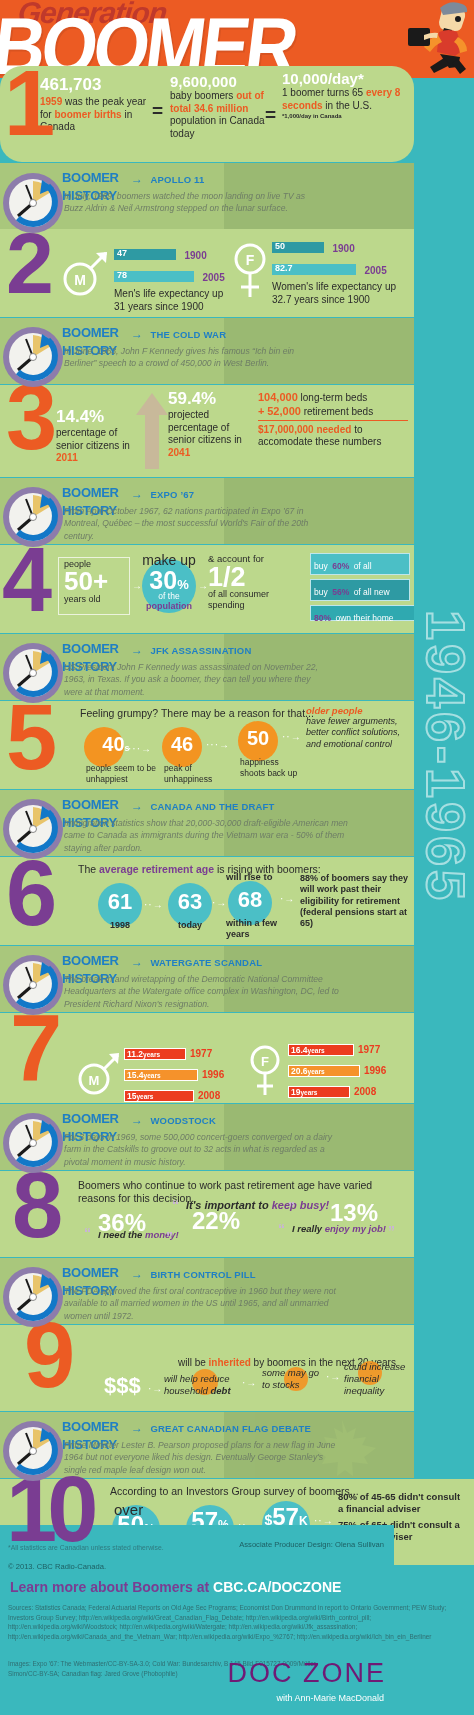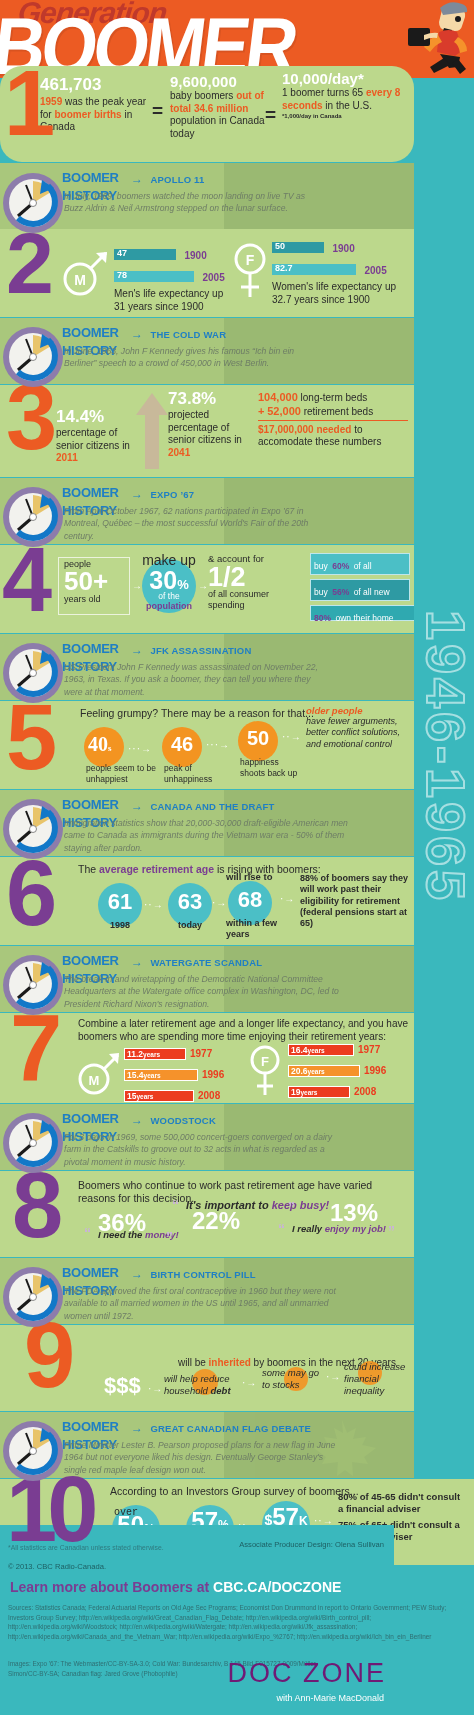--- a/index.html
+++ b/index.html
@@ -265,21 +265,21 @@
   <div class="panel green" style="left:0;top:385px;width:414px;height:92px;">
     <svg style="position:absolute;left:134px;top:6px;" width="36" height="80">
       <path d="M18 2 L34 24 L25 24 L25 78 L11 78 L11 24 L2 24 Z" fill="#c8b99a"></path>
     </svg>
     <div style="position:absolute;left:56px;top:22px;width:86px;">
       <div style="font-size:17px;font-weight:bold;color:#fff;">14.4%</div>
       <div class="t"><span>percentage of senior citizens in</span>
         <span class="or t-b">2011</span></div>
     </div>
     <div style="position:absolute;left:168px;top:4px;width:80px;">
-      <div style="font-size:17px;font-weight:bold;color:#fff;">73.8%</div>
+      <div style="font-size:17px;font-weight:bold;color:#fff;">59.4%</div>
       <div class="t"><span>projected percentage of senior citizens in</span>
         <span class="or t-b">2041</span></div>
     </div>
     <div style="position:absolute;left:258px;top:6px;width:150px;">
       <div class="t"><span class="or t-b" style="font-size:11px;">104,000</span>
         <span>long-term beds</span></div>
       <div class="t" style="border-bottom:1.5px solid #ec5b23;padding-bottom:1px;">
         <span class="or t-b" style="font-size:11px;">+</span>
         <span class="or t-b" style="font-size:11px;">52,000</span>
         <span>retirement beds</span></div>
@@ -374,21 +374,21 @@
     <path d="M31 31 L16 44" stroke="#1a1a1a" stroke-width="3" fill="none"></path>
     <path d="M31 31 L24 13" stroke="#1a1a1a" stroke-width="2" fill="none"></path>
     <circle cx="31" cy="31" r="3.5" fill="#fff" stroke="#888"></circle>
     <path d="M46 14 A21 21 0 1 1 16 46" stroke="#1278c8" stroke-width="6" fill="none"></path>
     <path d="M40 8 L52 16 L38 22 Z" fill="#1278c8"></path>
   </svg>
 
   <div class="panel green" style="left:0;top:701px;width:414px;height:88px;">
     <div class="t" style="position:absolute;left:80px;top:6px;font-size:10.5px;">Feeling grumpy? There may be a reason for that...</div>
     <div class="circle c-orange" style="position:absolute;left:84px;top:26px;width:40px;height:40px;"></div>
-    <div style="position:absolute;left:88px;top:32px;width:40px;text-align:left;font-size:20px;font-weight:bold;color:#fff;font-family:Liberation Serif, serif;"><span>40</span><span style="font-size:9px;">s</span></div>
+    <div style="position:absolute;left:96px;top:32px;width:40px;text-align:center;font-size:20px;font-weight:bold;color:#fff;"><span>40</span><span style="font-size:9px;">s</span></div>
     <div class="t" style="position:absolute;left:86px;top:62px;width:74px;font-size:8.5px;">people seem to be unhappiest</div>
     <div style="position:absolute;left:128px;top:42px;" class="dots">···→</div>
     <div class="circle c-orange" style="position:absolute;left:162px;top:26px;width:40px;height:40px;"></div>
     <div style="position:absolute;left:162px;top:32px;width:40px;text-align:center;font-size:20px;font-weight:bold;color:#fff;">46</div>
     <div class="t" style="position:absolute;left:164px;top:62px;width:68px;font-size:8.5px;">peak of unhappiness</div>
     <div style="position:absolute;left:206px;top:38px;" class="dots">···→</div>
     <div class="circle c-orange" style="position:absolute;left:238px;top:20px;width:40px;height:40px;"></div>
     <div style="position:absolute;left:238px;top:26px;width:40px;text-align:center;font-size:20px;font-weight:bold;color:#fff;">50</div>
     <div class="t" style="position:absolute;left:240px;top:56px;width:60px;font-size:8.5px;">happiness shoots back up</div>
     <div style="position:absolute;left:282px;top:30px;" class="dots">··→</div>
@@ -464,21 +464,20 @@
       <circle cx="31" cy="31" r="24" fill="#f2f2ee"></circle>
     <path d="M31 31 L31 9 A22 22 0 0 1 49 20 Z" fill="#e8c46a"></path>
     <path d="M31 31 L16 44" stroke="#1a1a1a" stroke-width="3" fill="none"></path>
     <path d="M31 31 L24 13" stroke="#1a1a1a" stroke-width="2" fill="none"></path>
     <circle cx="31" cy="31" r="3.5" fill="#fff" stroke="#888"></circle>
     <path d="M46 14 A21 21 0 1 1 16 46" stroke="#1278c8" stroke-width="6" fill="none"></path>
     <path d="M40 8 L52 16 L38 22 Z" fill="#1278c8"></path>
   </svg>
 
   <div class="panel green" style="left:0;top:1013px;width:414px;height:90px;">
-    <div class="t" style="position:absolute;left:78px;top:5px;width:330px;font-size:10px;">Combine a later retirement age and a longer life expectancy, and you have boomers who are spending more time enjoying their retirement years:</div>
     <svg style="position:absolute;left:74px;top:36px;" width="50" height="48">
       <circle cx="20" cy="30" r="14" fill="none" stroke="#fff" stroke-width="3"></circle>
       <line x1="30" y1="20" x2="44" y2="6" stroke="#fff" stroke-width="3"></line>
       <path d="M35 5 L45 4 L44 15 Z" fill="#fff"></path>
       <text x="20" y="36" font-size="13" font-weight="bold" fill="#fff" text-anchor="middle" font-family="Liberation Sans, sans-serif">M</text>
     </svg>
     <div style="position:absolute;left:124px;top:30px;">
       <div style="margin-bottom:3px;"><span style="display:inline-block;width:62px;background:#ec3b1f;border:1px solid #fff;padding:0 2px;font-size:8.5px;font-weight:bold;color:#fff;"><span>11.2</span><span style="font-size:6.5px;">years</span></span><span class="t-b" style="font-size:10px;color:#ec3b1f;margin-left:4px;">1977</span></div>
       <div style="margin-bottom:3px;"><span style="display:inline-block;width:74px;background:#f5922b;border:1px solid #fff;padding:0 2px;font-size:8.5px;font-weight:bold;color:#fff;"><span>15.4</span><span style="font-size:6.5px;">years</span></span><span class="t-b" style="font-size:10px;color:#ec3b1f;margin-left:4px;">1996</span></div>
       <div><span style="display:inline-block;width:70px;background:#ec3b1f;border:1px solid #fff;padding:0 2px;font-size:8.5px;font-weight:bold;color:#fff;"><span>15</span><span style="font-size:6.5px;">years</span></span><span class="t-b" style="font-size:10px;color:#ec3b1f;margin-left:4px;">2008</span></div>
@@ -626,21 +625,21 @@
     <path d="M31 31 L16 44" stroke="#1a1a1a" stroke-width="3" fill="none"></path>
     <path d="M31 31 L24 13" stroke="#1a1a1a" stroke-width="2" fill="none"></path>
     <circle cx="31" cy="31" r="3.5" fill="#fff" stroke="#888"></circle>
     <path d="M46 14 A21 21 0 1 1 16 46" stroke="#1278c8" stroke-width="6" fill="none"></path>
     <path d="M40 8 L52 16 L38 22 Z" fill="#1278c8"></path>
   </svg>
 
   <div class="panel green" style="left:0;top:1479px;width:474px;height:86px;">
     <div class="t" style="position:absolute;left:110px;top:6px;font-size:10.5px;">According to an Investors Group survey of boomers...</div>
     <div class="circle c-teal" style="position:absolute;left:112px;top:26px;width:48px;height:48px;"></div>
-    <div class="t" style="position:absolute;left:114px;top:28px;font-size:10px;font-family:Liberation Mono, monospace;">over</div>
+    <div class="t" style="position:absolute;left:114px;top:22px;font-size:15px;">over</div>
     <div style="position:absolute;left:112px;top:32px;width:48px;text-align:center;font-size:24px;font-weight:bold;color:#fff;"><span>50</span><span style="font-size:12px;">%</span></div>
     <div class="t" style="position:absolute;left:112px;top:56px;width:56px;font-size:9.5px;">expect an inheritance</div>
     <div style="position:absolute;left:164px;top:42px;" class="dots">··→</div>
     <div class="circle c-teal" style="position:absolute;left:186px;top:26px;width:48px;height:48px;"></div>
     <div style="position:absolute;left:186px;top:28px;width:48px;text-align:center;font-size:24px;font-weight:bold;color:#fff;"><span>57</span><span style="font-size:12px;">%</span></div>
     <div class="t" style="position:absolute;left:182px;top:54px;width:62px;font-size:9.5px;">expect more than $100k</div>
     <div style="position:absolute;left:238px;top:40px;" class="dots">··→</div>
     <div class="circle c-teal" style="position:absolute;left:262px;top:22px;width:48px;height:48px;"></div>
     <div style="position:absolute;left:262px;top:24px;width:48px;text-align:center;font-size:24px;font-weight:bold;color:#fff;"><span style="font-size:14px;">$</span><span>57</span><span style="font-size:12px;">K</span></div>
     <div class="t" style="position:absolute;left:262px;top:50px;width:56px;font-size:9.5px;">average inheritance</div>

